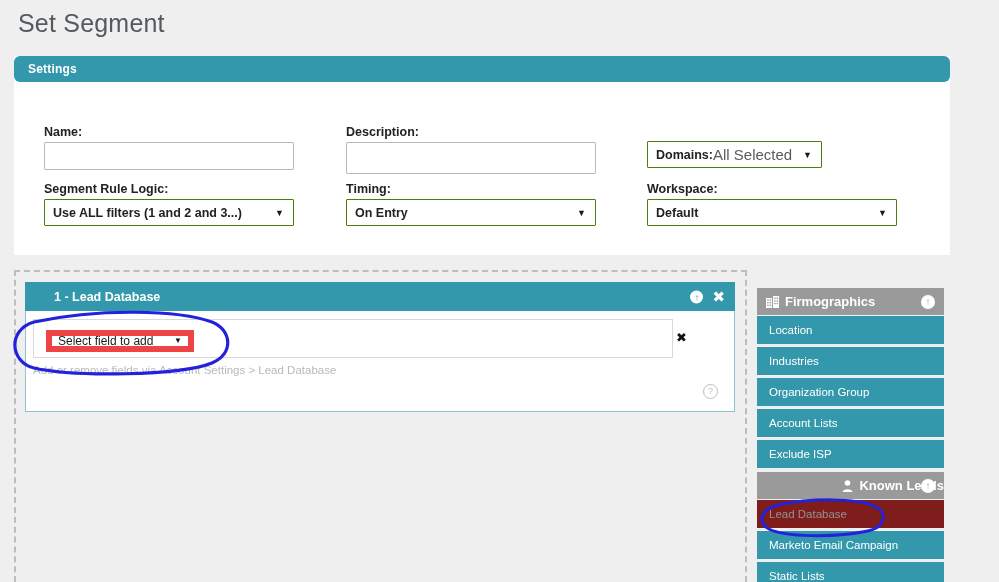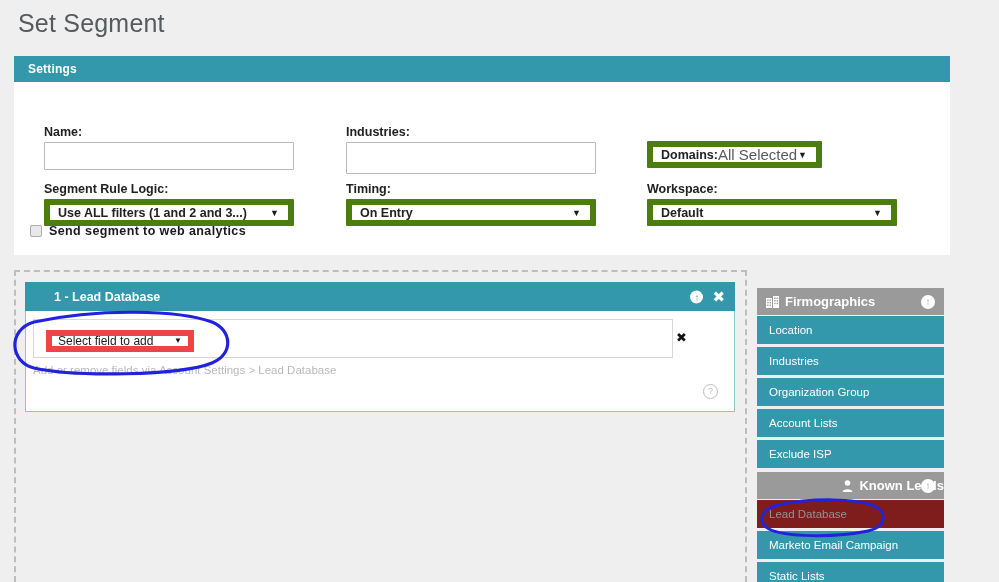--- a/index.html
+++ b/index.html
@@ -22,36 +22,37 @@
   .settings-panel {
     position: absolute; left: 14px; top: 56px;
     width: 936px; height: 199px;
     background: #ffffff;
   }
   .settings-header {
     height: 26px; background: #3498ac;
     color: #ffffff; font-size: 12px; font-weight: bold;
     display: flex; align-items: center; padding-left: 14px;
     letter-spacing: .2px;
+    border-radius: 6px;
   }
   .settings-body { position: relative; height: 173px; border-radius: 19px; }
 
   .fld-label {
     position: absolute; font-size: 12.5px; font-weight: bold; color: #222;
   }
   .txt-input {
     position: absolute; box-sizing: border-box;
     border: 1px solid #b9b9b9; background: #fff;
     height: 28px; font-size: 12.5px; color: #222;
     padding: 3px 6px; font-family: "Liberation Sans", sans-serif;
     border-radius: 1px; outline: none;
   }
   .sel-box {
     position: absolute; box-sizing: border-box;
-    border: 6px solid #4d7c0f; background: #fff;
+    border: 1px solid #4d7c0f; background: #fff;
     height: 27px; border-radius: 1px;
     display: flex; align-items: center;
     padding: 0 8px; font-size: 12.5px; font-weight: bold; color: #222;
     cursor: pointer;
   }
   .sel-box .caret {
     position: absolute; right: 9px; top: 50%; transform: translateY(-50%);
     font-size: 9px; color: #1a1a1a; line-height: 1;
   }
   .sel-box.domains { font-weight: bold; }
@@ -186,21 +187,21 @@
 
   <div class="page-title">Set Segment</div>
 
   <div class="settings-panel">
     <div class="settings-header">Settings</div>
     <div class="settings-body">
 
       <div class="fld-label" style="left:30px;top:43px;">Name:</div>
       <input class="txt-input" style="left: 30px; top: 60px; width: 250px;" value="">
 
-      <div class="fld-label" style="left:332px;top:43px;">Industries:</div>
+      <div class="fld-label" style="left:332px;top:43px;">Description:</div>
       <textarea class="txt-input" style="left: 332px; top: 60px; width: 250px; height: 32px; resize: none;"></textarea>
 
       <div class="sel-box domains" style="left:633px;top:59px;width:175px;">
         <span>Domains:</span>
           <span class="sub">All Selected</span>
         <span class="caret">▼</span>
       </div>
 
       <div class="fld-label" style="left:30px;top:100px;">Segment Rule Logic:</div>
       <div class="sel-box" style="left:30px;top:117px;width:250px;">
@@ -215,24 +216,20 @@
       </div>
 
       <div class="fld-label" style="left:633px;top:100px;">Workspace:</div>
       <div class="sel-box" style="left:633px;top:117px;width:250px;">
         <span>Default</span>
         <span class="caret">▼</span>
       </div>
     </div>
   </div>
 
-  <div class="checkbox-row">
-    <div class="cbx"></div>
-    <div class="cbx-label">Send  segment  to  web  analytics</div>
-  </div>
 
   <div class="dashed-area"></div>
 
   <div class="filter-card"></div>
   <div class="filter-card-header">
     <span>1 - Lead Database</span>
     <span class="fch-icons">
       <span class="icon-circle-up">↑</span>
       <span class="icon-x-white">✖</span>
     </span>

